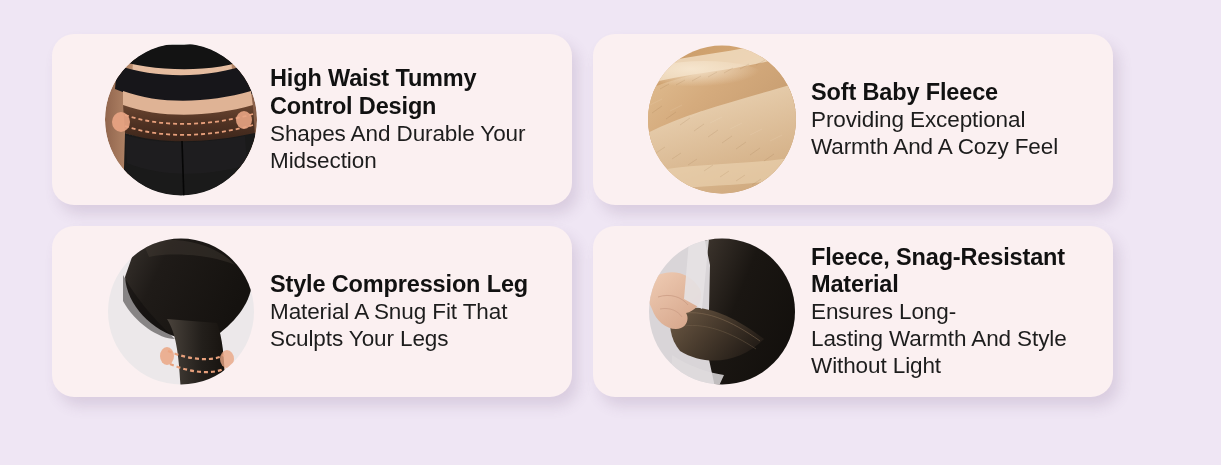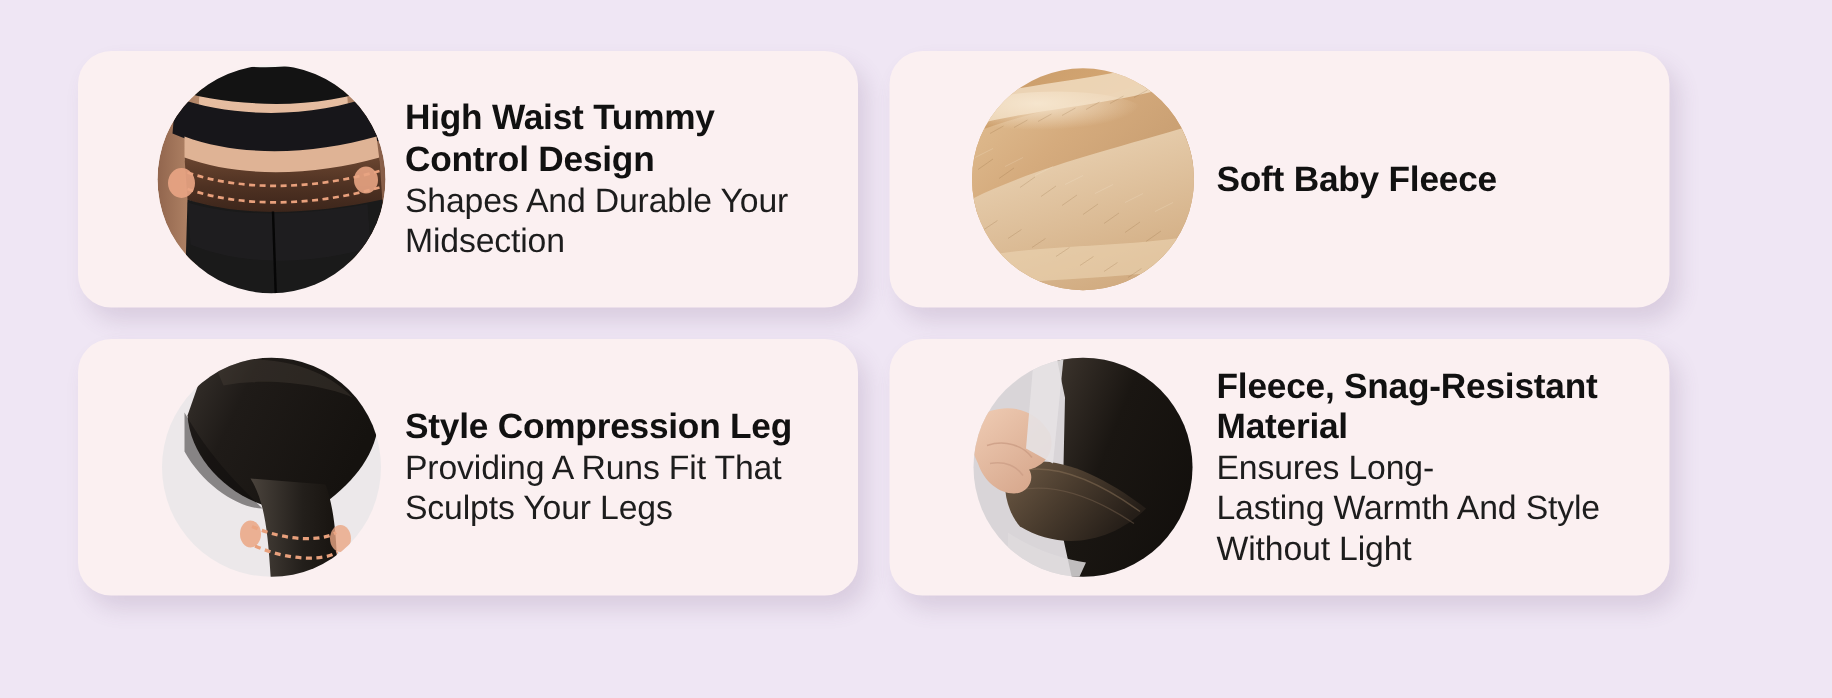--- a/index.html
+++ b/index.html
@@ -195,20 +195,21 @@
             <path d="M14 46 l 9 -5 M30 42 l 9 -5 M46 38 l 9 -5 M62 34 l 9 -5 M78 30 l 9 -5 M94 26 l 9 -5 M110 22 l 9 -5"></path>
           </g>
           <g opacity="0.2" stroke="#fff3e2" stroke-width="0.6">
             <path d="M4 62 l 12 -6 M24 68 l 12 -6 M44 74 l 12 -6 M64 80 l 12 -6 M84 86 l 12 -6 M104 92 l 12 -6 M124 98 l 12 -6"></path>
           </g>
         </g>
       </svg>
     </div>
     <div class="card-text">
       <div class="card-title">Soft Baby Fleece</div>
+      <div class="card-subtitle">Providing Exceptional Warmth And A Cozy Feel</div>
     </div>
   </div>
 
   <div class="feature-card card-left">
     <div class="card-media">
       <svg viewBox="0 0 152 153" preserveAspectRatio="xMidYMid slice" aria-hidden="true">
         <defs>
           <clipPath id="c3">
               <circle cx="76" cy="76.5" r="73"></circle>
             </clipPath>
@@ -235,21 +236,21 @@
 
           <path d="M63 116 C 86 126 110 126 119 120" fill="none" stroke="#e8a07c" stroke-width="2.2" stroke-dasharray="4 3"></path>
           <path d="M65 129 C 88 139 111 139 120 133" fill="none" stroke="#e8a07c" stroke-width="2.2" stroke-dasharray="4 3"></path>
           <ellipse cx="62" cy="121" rx="7" ry="9" fill="#eba684" opacity="0.85"></ellipse>
           <ellipse cx="122" cy="124" rx="7" ry="9" fill="#eba684" opacity="0.8"></ellipse>
         </g>
       </svg>
     </div>
     <div class="card-text">
       <div class="card-title">Style Compression Leg</div>
-      <div class="card-subtitle">Providing A Runs Fit That Sculpts Your Legs</div>
+      <div class="card-subtitle">Material A Snug Fit That Sculpts Your Legs</div>
     </div>
   </div>
 
   <div class="feature-card card-right">
     <div class="card-media">
       <svg viewBox="0 0 152 153" preserveAspectRatio="xMidYMid slice" aria-hidden="true">
         <defs>
           <clipPath id="c4">
               <circle cx="76" cy="76.5" r="73"></circle>
             </clipPath>

